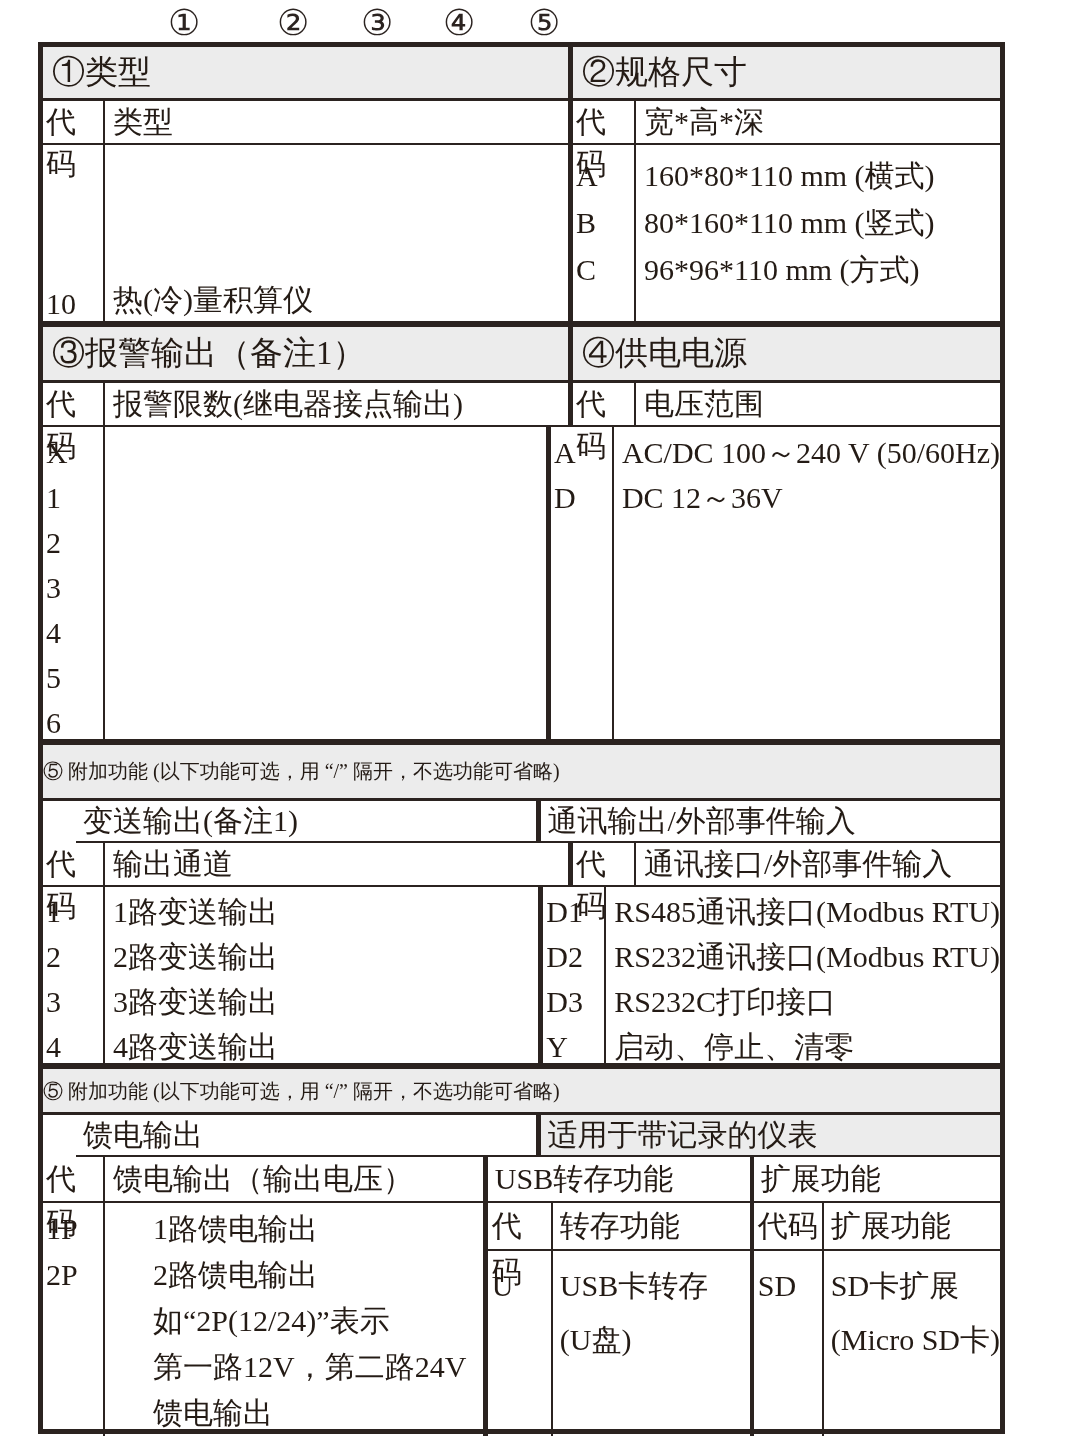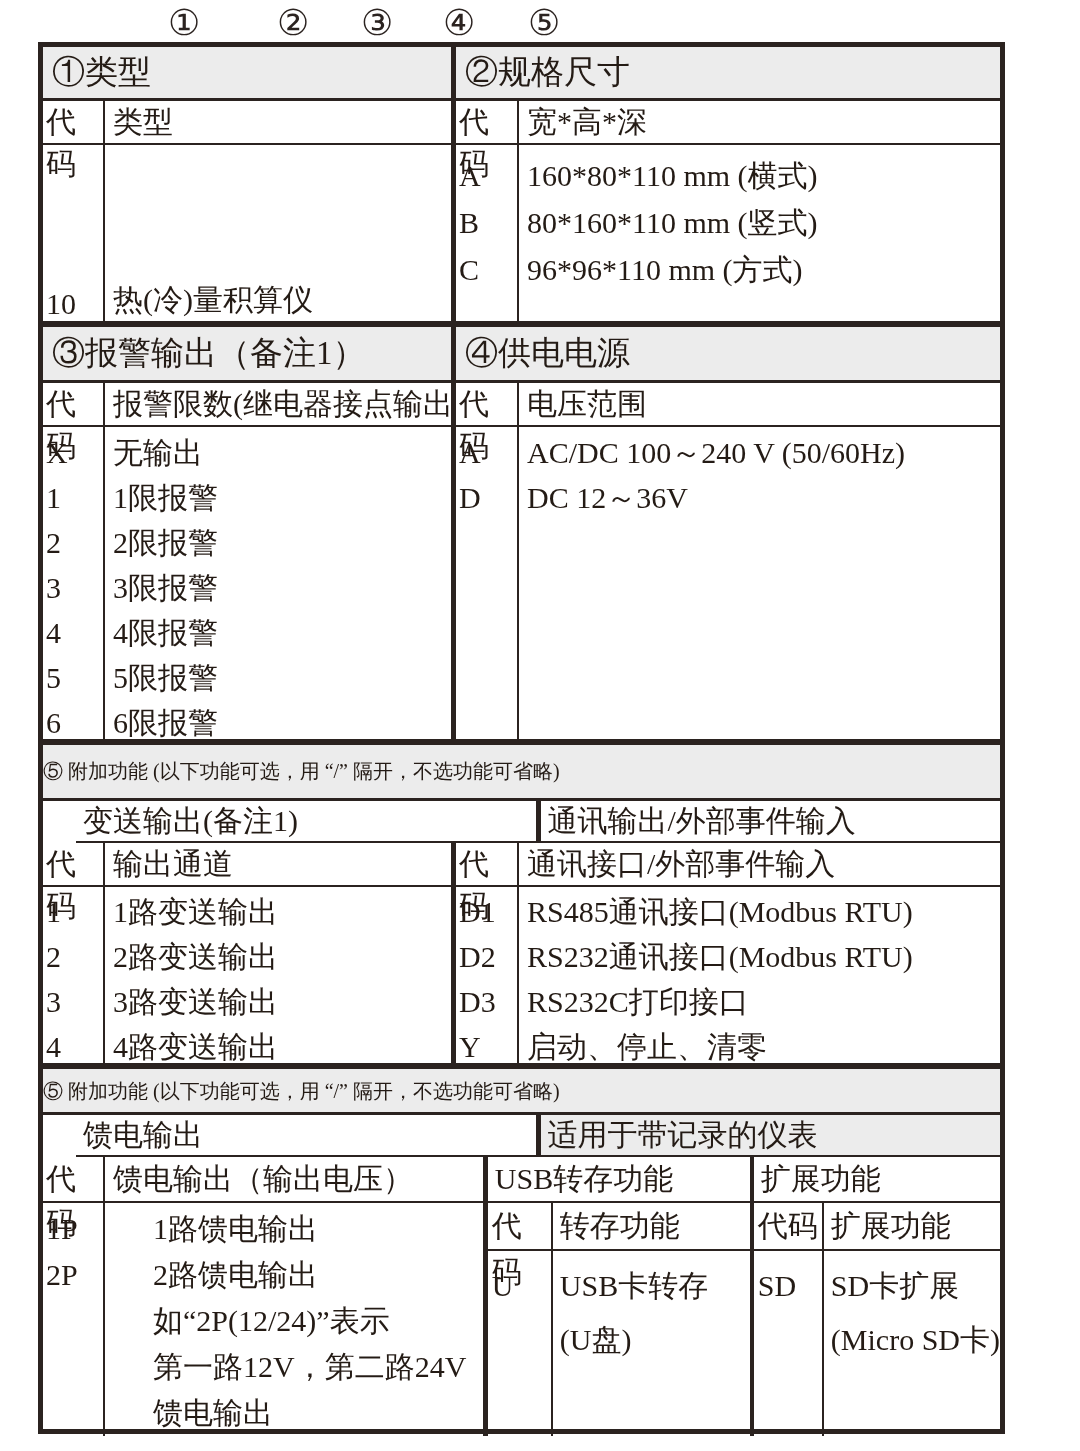--- a/index.html
+++ b/index.html
@@ -22,21 +22,21 @@
     display: flex; flex-direction: column;
     background: #ffffff;
   }
   .row { display: flex; flex-shrink: 0; border-bottom: 3px solid #2b2320; }
   .row.thick { border-bottom-width: 6px; }
   .row.thin  { border-bottom-width: 2px; }
   .row.noline { border-bottom: none; }
 
   .gray { background: #ececec; }
 
-  .left-half  { width: 408px; display: flex; }
+  .left-half  { width: 525px; display: flex; }
   .right-half { flex: 1; border-left: 5px solid #2b2320; display: flex; }
 
   .codecol  { width: 62px; border-right: 2px solid #2b2320; padding-left: 3px; }
   .right-half .codecol { width: 63px; }
   .desccol  { flex: 1; padding-left: 8px; overflow: hidden; white-space: nowrap; }
 
   .sec-title { font-size: 33px; padding-left: 9px; }
   .banner-cell { flex: 1; font-size: 20px; padding-left: 0; }
 
   .h54  { height: 54px;  line-height: 50px; }
@@ -159,29 +159,20 @@
     <div class="left-half">
       <div class="codecol lines">
         <div class="ln">X</div>
         <div class="ln">1</div>
         <div class="ln">2</div>
         <div class="ln">3</div>
         <div class="ln">4</div>
         <div class="ln">5</div>
         <div class="ln">6</div>
       </div>
-      <div class="desccol lines">
-        <div class="ln">无输出</div>
-        <div class="ln">1限报警</div>
-        <div class="ln">2限报警</div>
-        <div class="ln">3限报警</div>
-        <div class="ln">4限报警</div>
-        <div class="ln">5限报警</div>
-        <div class="ln">6限报警</div>
-      </div>
     </div>
     <div class="right-half">
       <div class="codecol lines">
         <div class="ln">A</div>
         <div class="ln">D</div>
       </div>
       <div class="desccol lines">
         <div class="ln">AC/DC 100～240 V (50/60Hz)</div>
         <div class="ln">DC 12～36V</div>
       </div>

